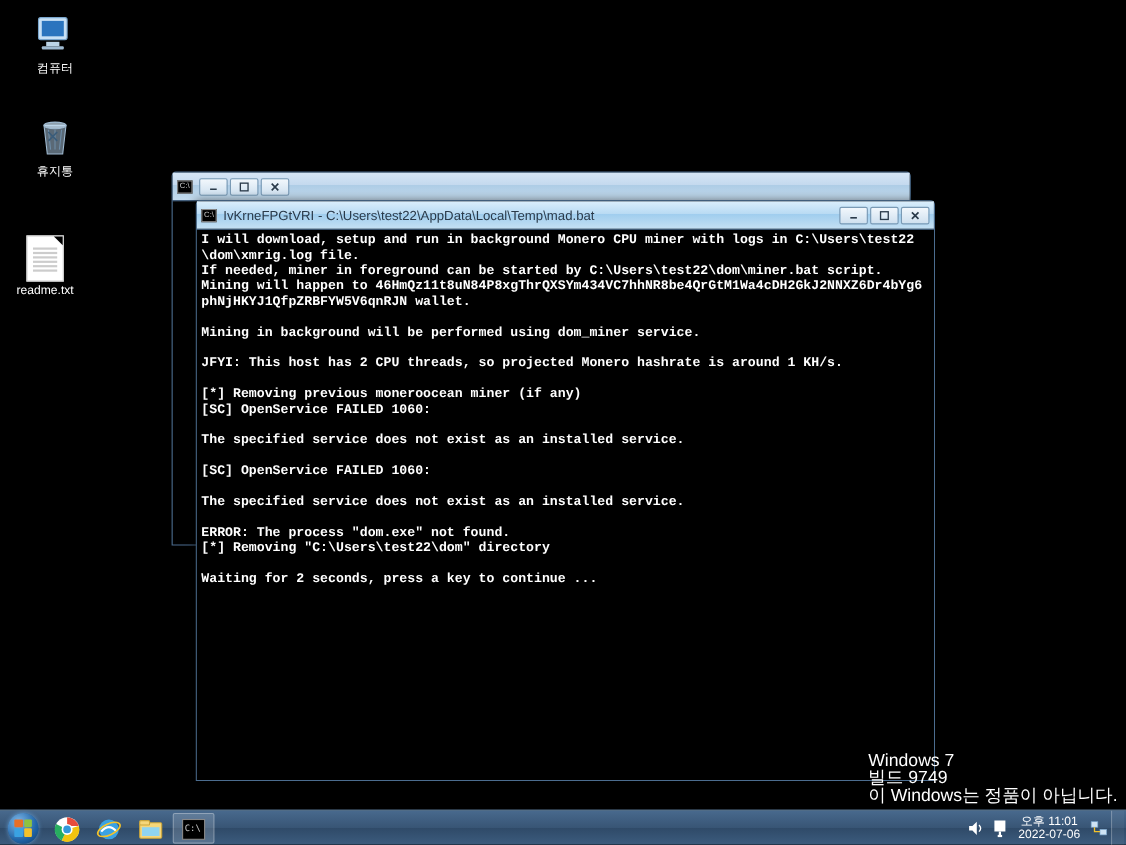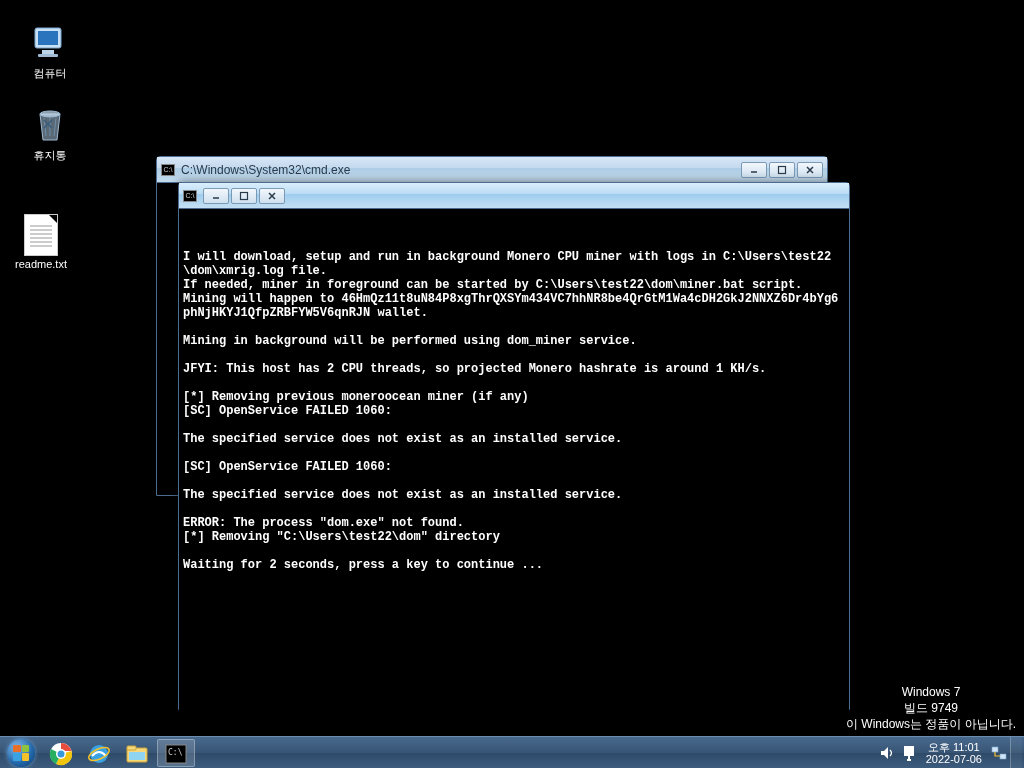--- a/index.html
+++ b/index.html
@@ -97,23 +97,23 @@
   white-space: pre-wrap;
   word-break: break-all;
   overflow: hidden;
 }
 
 
 .watermark {
   position: absolute;
   right: 8px;
   bottom: 36px;
-  text-align: center;
+  text-align: left;
   color: #fff;
-  font-size: 12px;
+  font-size: 16px;
   line-height: 16px;
 }
 
 
 .taskbar {
   position: absolute;
   left: 0; bottom: 0;
   width: 1024px; height: 32px;
   background: linear-gradient(to bottom, #48698d 0%, #385575 50%, #2f4a68 51%, #3c5c7e 100%);
   display: flex;
@@ -179,21 +179,21 @@
   width: 12px;
   height: 32px;
   border-left: 1px solid rgba(255,255,255,0.25);
   background: rgba(255,255,255,0.05);
   cursor: pointer;
 }
 </style>
 </head>
 <body>
 
-<div class="desktop-icon" style="left:14px; top:24px;">
+<div class="desktop-icon" style="left:14px; top:12px;">
   <div class="icon-img icon-computer">
     <svg viewBox="0 0 40 40">
       <rect x="5" y="4" width="26" height="20" rx="2" fill="#c7e0f5" stroke="#7aa6cd"></rect>
       <rect x="8" y="7" width="20" height="14" fill="#2a74be"></rect>
       <rect x="12" y="26" width="12" height="4" fill="#bcd4e7"></rect>
       <rect x="8" y="30" width="20" height="3" rx="1" fill="#9fbad1"></rect>
     </svg>
   </div>
   <div>컴퓨터</div>
 </div>
@@ -211,21 +211,20 @@
 </div>
 
 <div class="desktop-icon" style="left:5px; top:214px;">
   <div class="icon-txt"></div>
   <div>readme.txt</div>
 </div>
 
 <div class="window" style="left:156px; top:156px; width:672px; height:340px;">
   <div class="titlebar">
     <div class="cmd-icon">C:\</div>
-    <div class="caption">C:\Windows\System32\cmd.exe</div>
     <div class="win-controls">
       <div class="win-btn">
           <svg viewBox="0 0 10 10">
             <line x1="2" y1="7" x2="8" y2="7" stroke="#2a3a4a" stroke-width="1.5"></line>
           </svg>
         </div>
       <div class="win-btn">
           <svg viewBox="0 0 10 10">
             <rect x="1.5" y="1.5" width="7" height="7" fill="none" stroke="#2a3a4a" stroke-width="1.2"></rect>
           </svg>
@@ -235,39 +234,40 @@
             <path d="M2 2 L8 8 M8 2 L2 8" stroke="#2a3a4a" stroke-width="1.5"></path>
           </svg>
         </div>
     </div>
   </div>
 </div>
 
 <div class="window" style="left:178px; top:182px; width:672px; height:528px;">
   <div class="titlebar titlebar-active">
     <div class="cmd-icon">C:\</div>
+    <div class="caption">IvKrneFPGtVRI - C:\Users\test22\AppData\Local\Temp\mad.bat</div>
     <div class="win-controls">
       <div class="win-btn">
           <svg viewBox="0 0 10 10">
             <line x1="2" y1="7" x2="8" y2="7" stroke="#2a3a4a" stroke-width="1.5"></line>
           </svg>
         </div>
       <div class="win-btn">
           <svg viewBox="0 0 10 10">
             <rect x="1.5" y="1.5" width="7" height="7" fill="none" stroke="#2a3a4a" stroke-width="1.2"></rect>
           </svg>
         </div>
       <div class="win-btn close">
           <svg viewBox="0 0 10 10">
             <path d="M2 2 L8 8 M8 2 L2 8" stroke="#2a3a4a" stroke-width="1.5"></path>
           </svg>
         </div>
     </div>
   </div>
-  <div class="terminal-body" style="height:500px;margin-top:39px;">I will download, setup and run in background Monero CPU miner with logs in C:\Users\test22\dom\xmrig.log file.
+  <div class="terminal-body" style="height:500px;">I will download, setup and run in background Monero CPU miner with logs in C:\Users\test22\dom\xmrig.log file.
 If needed, miner in foreground can be started by C:\Users\test22\dom\miner.bat script.
 Mining will happen to 46HmQz11t8uN84P8xgThrQXSYm434VC7hhNR8be4QrGtM1Wa4cDH2GkJ2NNXZ6Dr4bYg6phNjHKYJ1QfpZRBFYW5V6qnRJN wallet.
 
 Mining in background will be performed using dom_miner service.
 
 JFYI: This host has 2 CPU threads, so projected Monero hashrate is around 1 KH/s.
 
 [*] Removing previous moneroocean miner (if any)
 [SC] OpenService FAILED 1060:
 

